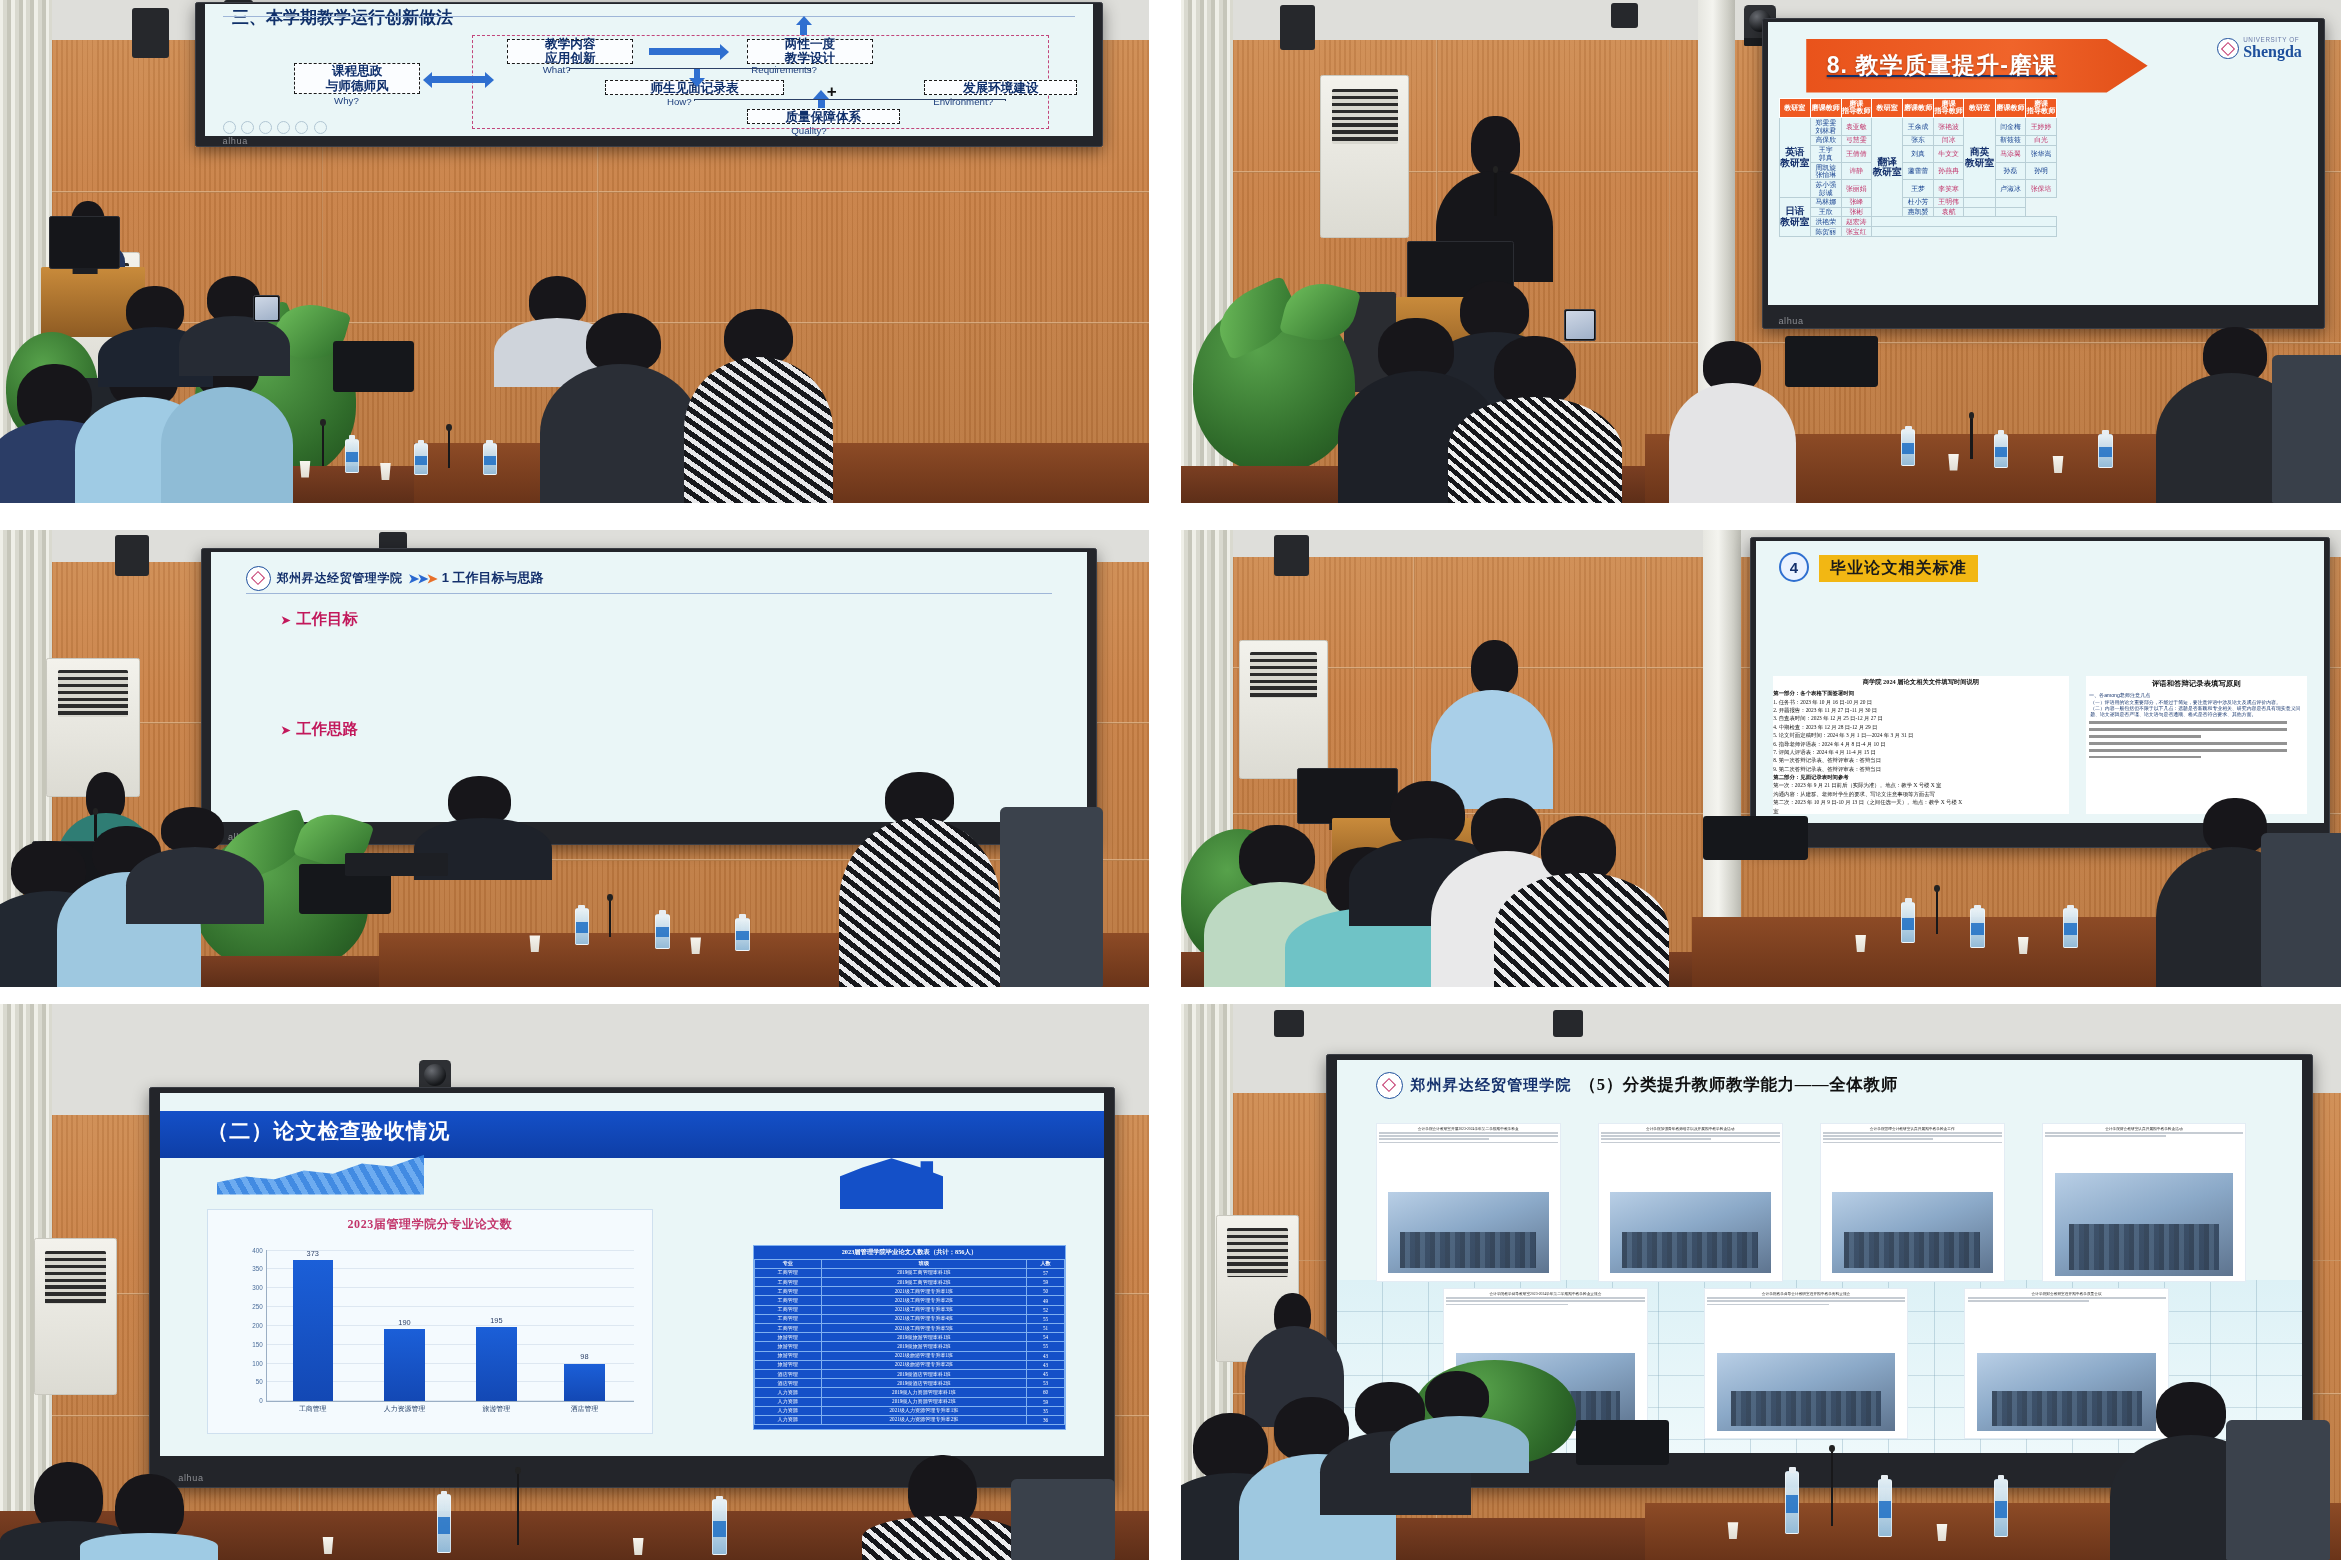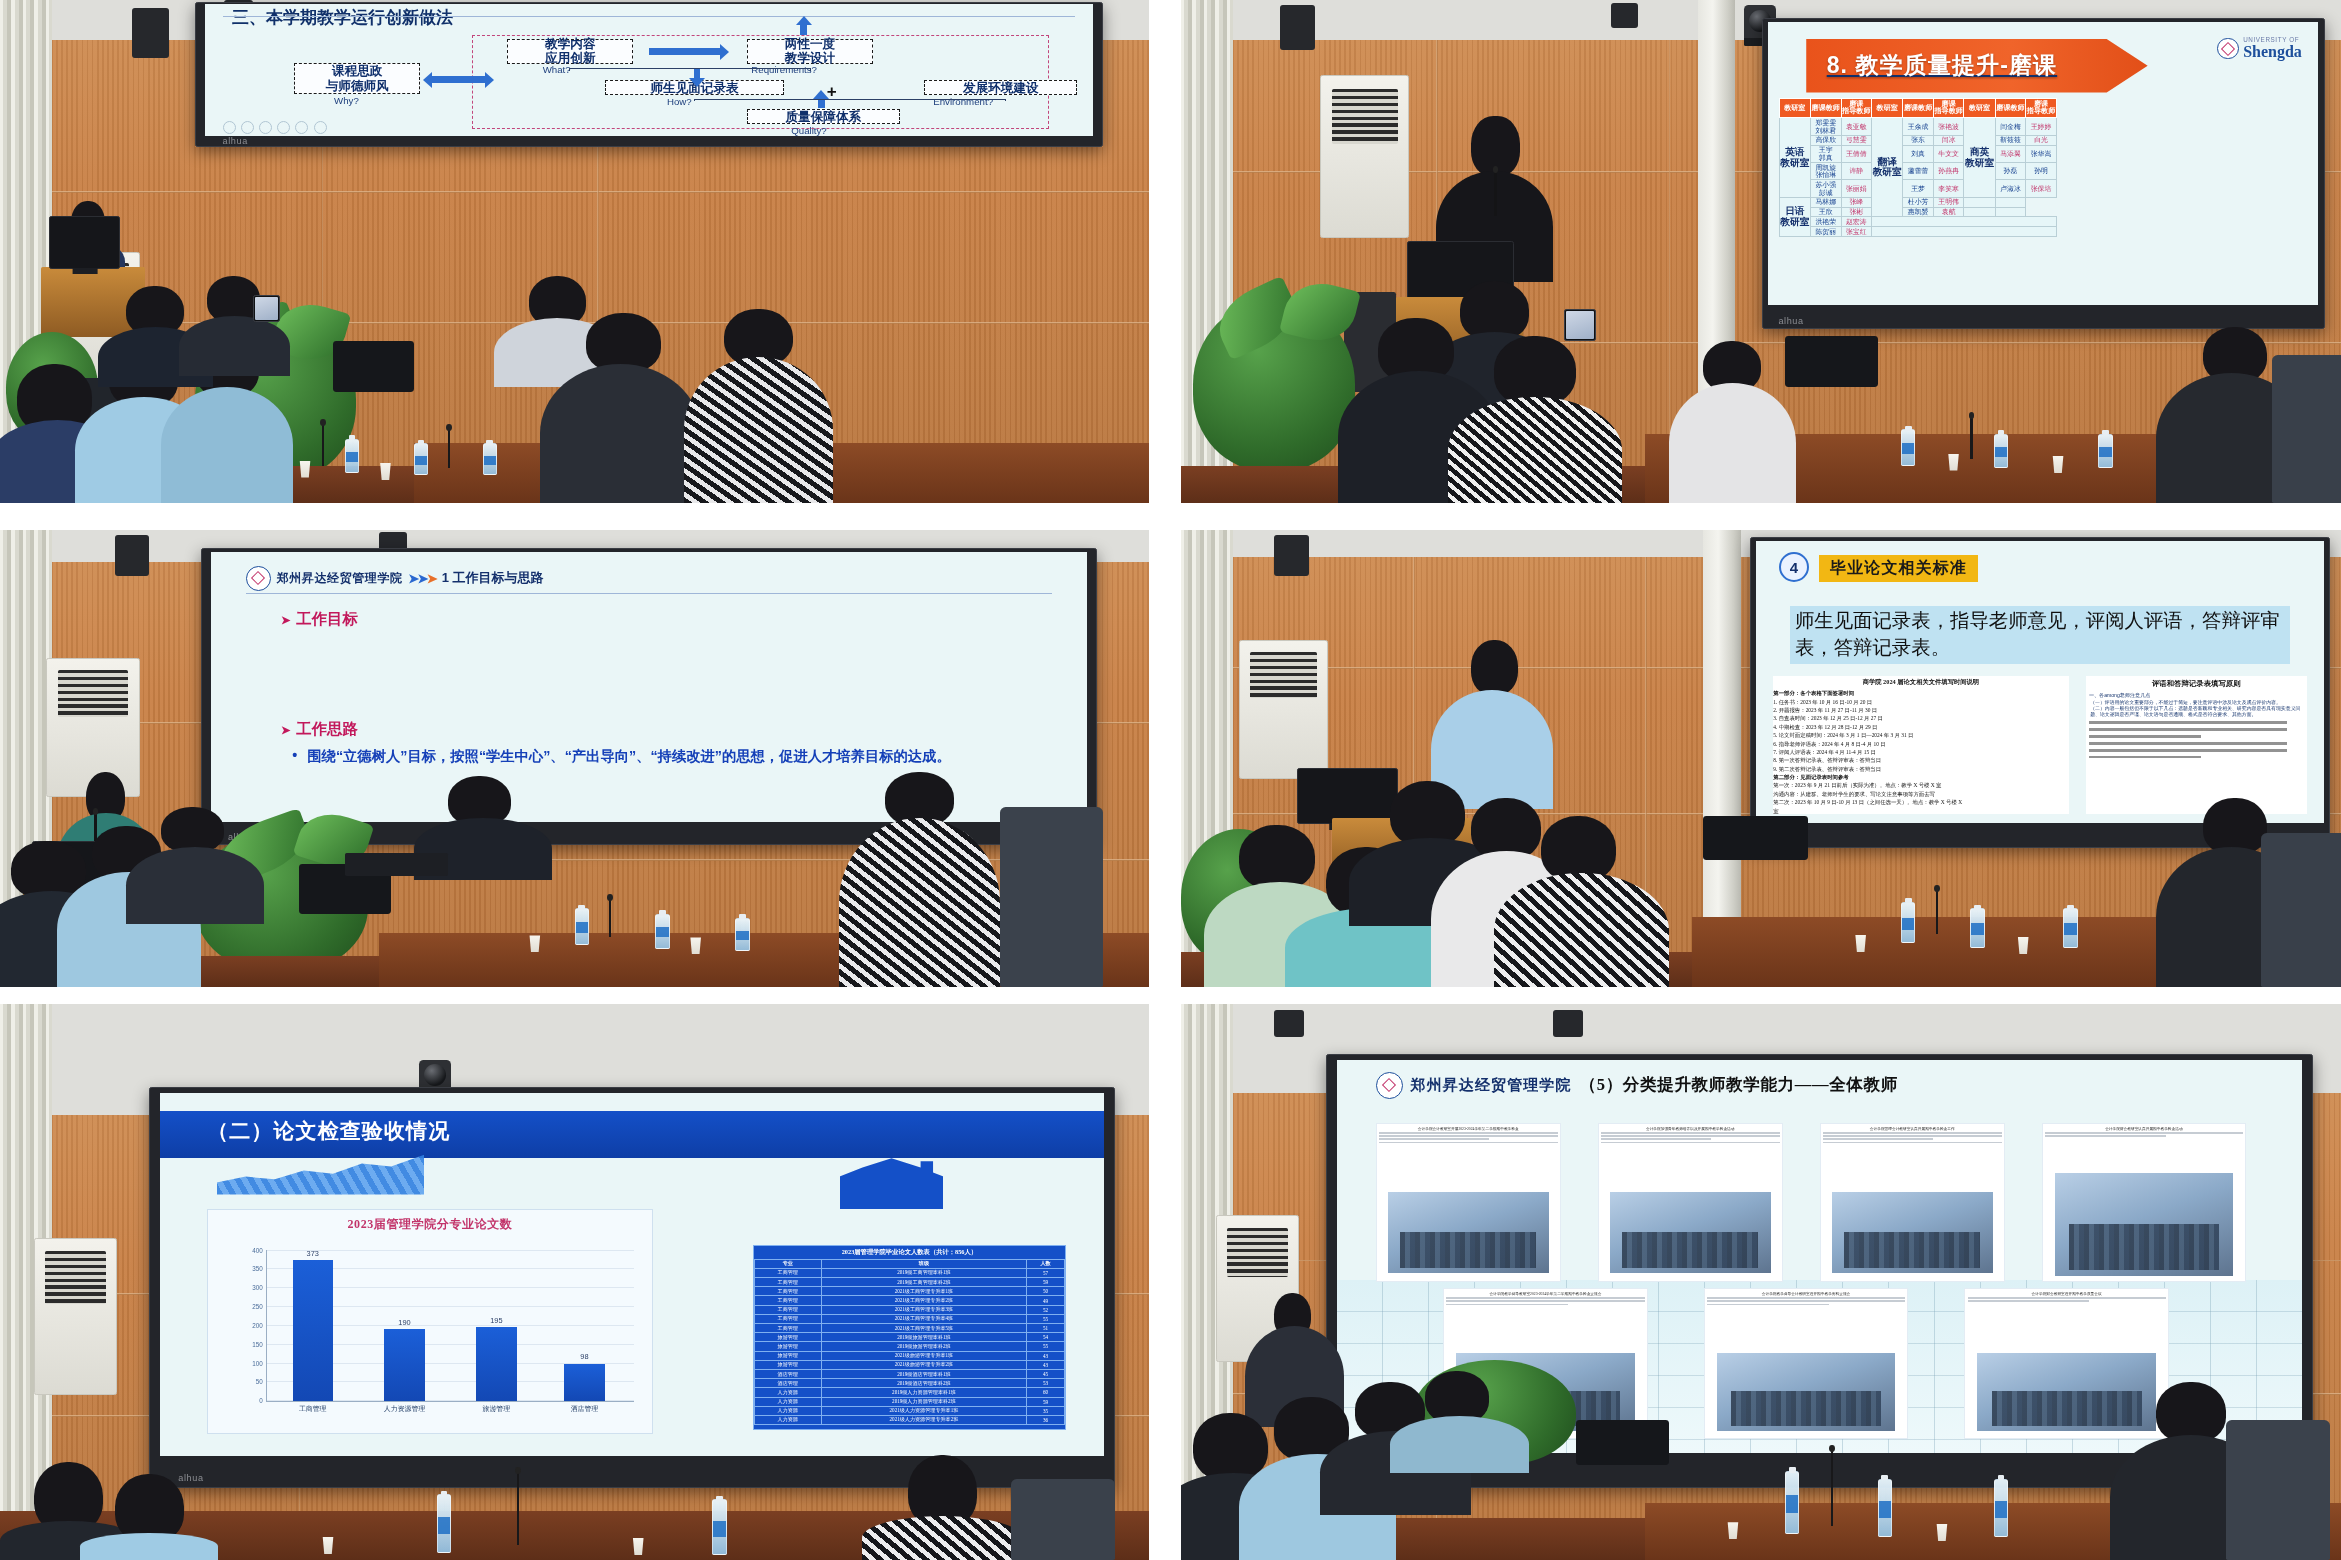--- a/index.html
+++ b/index.html
@@ -548,23 +548,20 @@
         <div class="sl">
           <div class="s3-head">
             <div class="crest"></div>
             <div class="s3-uni">郑州昇达经贸管理学院</div>
             <div class="chev"><b>➤</b><b>➤</b><b>➤</b></div>
             <div class="s3-sec">1  工作目标与思路</div>
           </div>
           <div class="s3-rule"></div>
           <div class="b-head" style="left:8%;top:21%">工作目标</div>
           <div class="b-head" style="left:8%;top:62%">工作思路</div>
-          <div class="b-body" style="left:11%;top:72%;right:6%">
-            <span>围绕“立德树人”目标，按照“学生中心”、“产出导向”、“持续改进”的思想，促进人才培养目标的达成。</span>
-          </div>
         </div>
       </div>
       <div class="dahua">alhua</div>
     </div>
 
     <div class="head" style="left:7.5%;top:53%;width:3.4%;height:11%"></div>
     <div class="shoulder" style="left:5%;top:62%;width:8.5%;height:20%;background:#2f7d74"></div>
     <div class="mic" style="left:8.2%;top:62%;height:8%;background:#141416"></div>
     <div class="monitor" style="left:2.8%;top:68%;width:7%;height:12%"></div>
     <div class="podium" style="left:2%;top:78%;width:9.5%;height:14%"></div>
@@ -628,21 +625,20 @@
     <div class="ac" style="left:5%;top:24%;width:7.5%;height:30%">
       <div class="grille"></div>
     </div>
 
     <div class="screenwrap" style="left:49%;top:1.5%;width:50%;height:68%">
       <div class="bezel"></div>
       <div class="screen">
         <div class="sl">
           <div class="s4-badge">4</div>
           <div class="s4-title">毕业论文相关标准</div>
-          <div class="s4-lead">师生见面记录表，指导老师意见，评阅人评语，答辩评审表，答辩记录表。</div>
 
           <div class="s4-doc" style="left:3%;top:48%;width:52%;bottom:3%">
             <div class="dt">商学院 2024 届论文相关文件填写时间说明</div>
             <div class="dl bold">第一部分：各个表格下面签署时间</div>
             <div class="dl">1.  任务书：2023 年 10 月 16 日-10 月 20 日</div>
             <div class="dl">2.  开题报告：2023 年 11 月 27 日-11 月 30 日</div>
             <div class="dl">3.  自查表时间：2023 年 12 月 25 日-12 月 27 日</div>
             <div class="dl">4.  中期检查：2023 年 12 月 28 日-12 月 29 日</div>
             <div class="dl">5.  论文封面定稿时间：2024 年 3 月 1 日—2024 年 3 月 31 日</div>
             <div class="dl">6.  指导老师评语表：2024 年 4 月 8 日-4 月 10 日</div>

